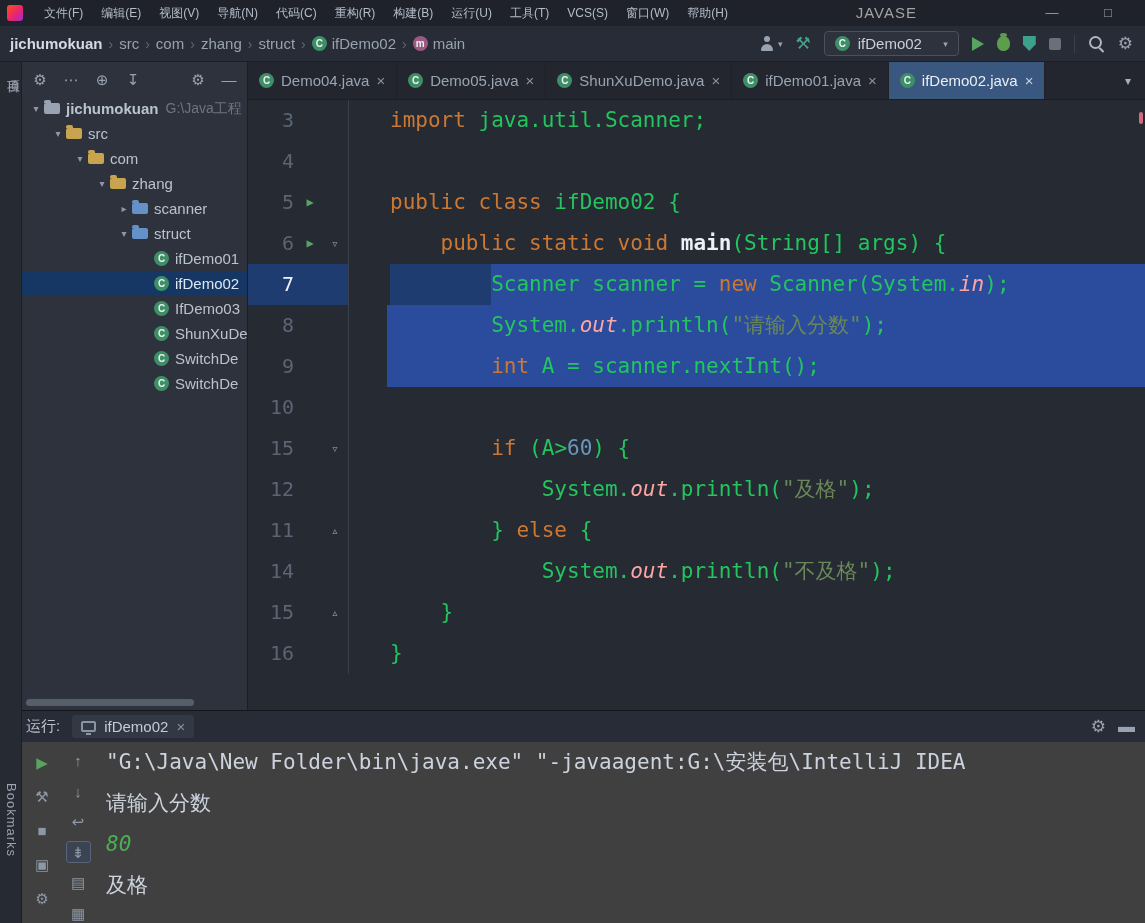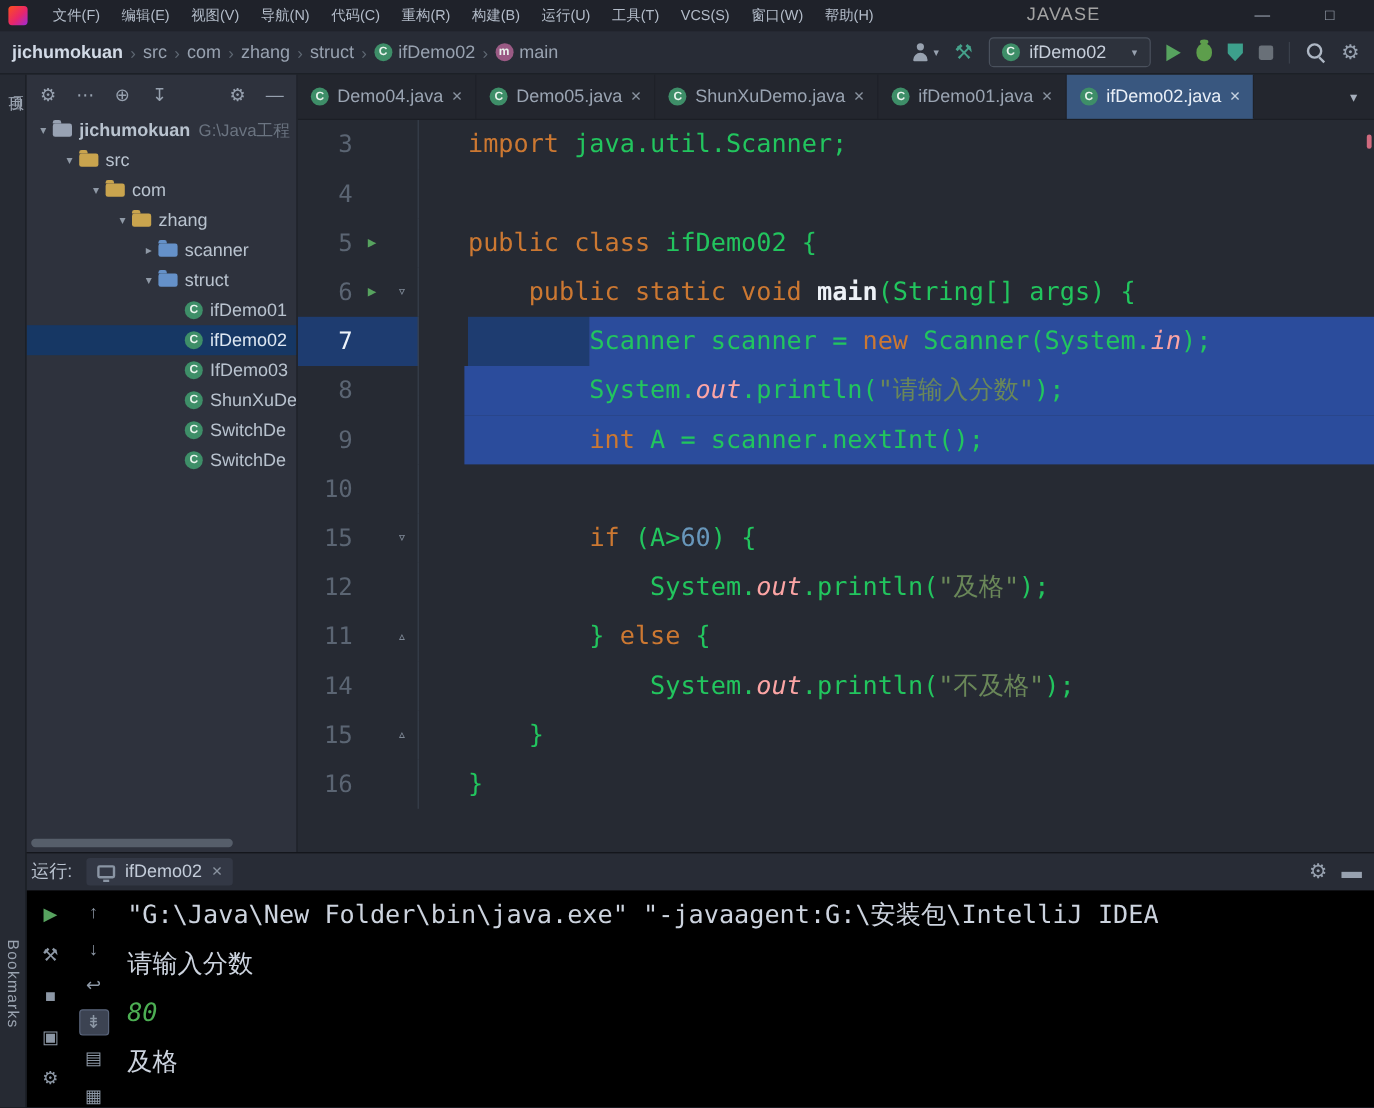--- a/index.html
+++ b/index.html
@@ -84,21 +84,21 @@
   .crow.self .ccode{background:#2b4c9c;}
   .crow.selp .gut{background:#1e3c70;}
   .crow.selp .lnum{color:#eef3fa;}
   .indp{background:#1e3c70;white-space:pre;}
   .selwrap{flex:1;background:#2b4c9c;white-space:pre;}
   .tk-d{color:#22c55e}.tk-k{color:#cc7832}.tk-s{color:#6a8759}
   .tk-f{color:#fca5a5;font-style:italic}.tk-n{color:#6897bb}.tk-m{color:#edf1f7;font-weight:bold}
   .insp{position:absolute;right:2px;top:12px;width:4px;height:12px;background:#d06a7e;border-radius:2px;}
 
   
-  .runp{position:absolute;left:22px;top:710px;width:1123px;height:213px;background:#000000;border-top:1px solid #14161c;z-index:2;}
+  .runp{position:absolute;left:22px;top:710px;width:1123px;height:213px;background:#404040;border-top:1px solid #14161c;z-index:2;}
   .run-hdr{height:31px;display:flex;align-items:center;padding:0 10px 0 4px;gap:12px;background:#282c36;font-size:15px;}
   .run-title{color:#b9c2cf;}
   .run-tab{display:flex;align-items:center;gap:8px;padding:3px 9px;background:#333845;border-radius:3px;color:#c3ccd9;}
   .monitor{position:relative;width:15px;height:11px;border:2px solid #8a95a4;border-radius:2px;display:inline-block;}
   .monitor::after{content:"";position:absolute;left:3px;bottom:-5px;width:5px;height:2px;background:#8a95a4;}
   .run-hdr .sp{flex:1;}
   .run-body{position:relative;display:flex;height:182px;}
   .rtools{display:flex;padding:8px 0 0 4px;gap:4px;}
   .rcol{display:flex;flex-direction:column;gap:9px;width:32px;align-items:center;}
   .ricon{width:25px;height:25px;display:flex;align-items:center;justify-content:center;color:#8d98a6;font-size:15px;border-radius:3px;line-height:1;}

